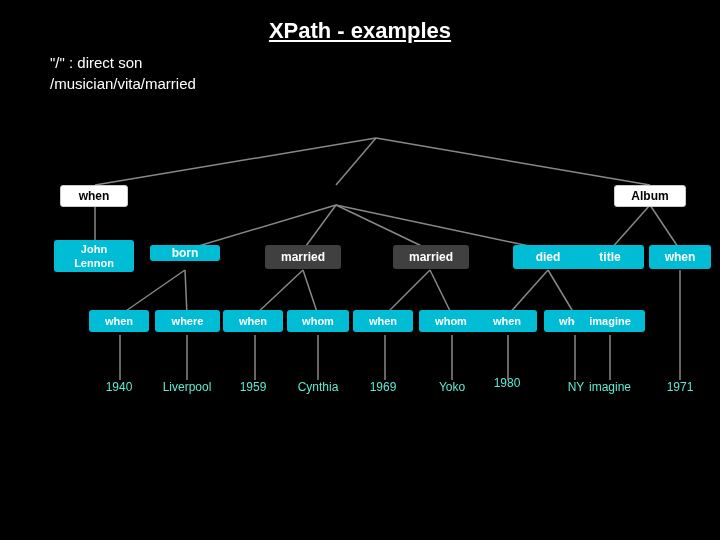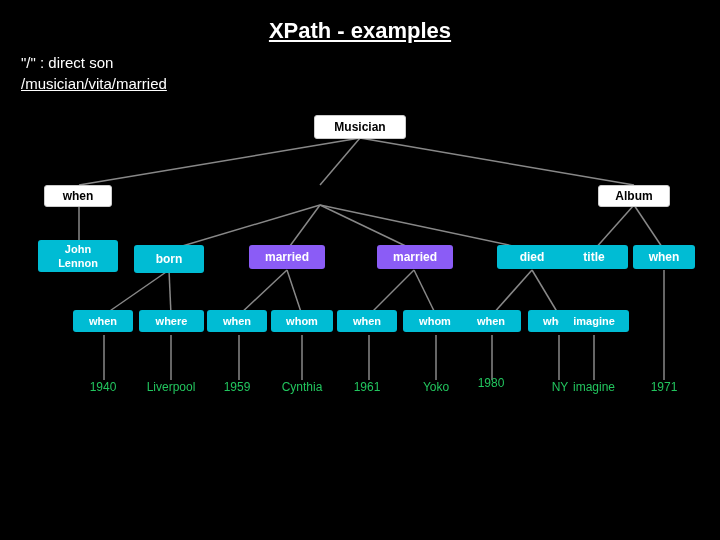--- a/index.html
+++ b/index.html
@@ -9,21 +9,21 @@
       font-family: Arial, sans-serif;
       width: 720px;
       height: 540px;
       overflow: hidden;
       position: relative;
     }
 
     .page {
       width: 720px;
       height: 540px;
-      padding: 18px 11px;
+      padding: 18px 40px;
       position: relative;
     }
 
     .title {
       text-align: center;
       font-size: 22px;
       font-weight: bold;
       text-decoration: underline;
       color: #fff;
       margin-bottom: 10px;
@@ -34,21 +34,20 @@
       color: #fff;
       margin-left: 10px;
       margin-bottom: 4px;
     }
 
     .subtitle2 {
       font-size: 15px;
       color: #fff;
       margin-left: 10px;
       margin-bottom: 18px;
-      text-decoration: underline;
     }
 
     
     .tree-area {
       position: relative;
       width: 672px;
       height: 340px;
       margin: 0 auto;
     }
 
@@ -80,28 +79,28 @@
       color: #000;
       border: 1px solid #ccc;
     }
 
     .node-cyan {
       background: #00bcd4;
       color: #fff;
     }
 
     .node-orange {
-      background: #8b5cf6;
+      background: #404040;
       color: #fff;
     }
 
     .value-row {
       position: absolute;
       font-size: 12px;
-      color: #22c55e;
+      color: #5eead4;
       text-align: center;
     }
   </style>
 </head>
 <body>
 
 <div class="page">
   <div class="title">XPath - examples</div>
   <div class="subtitle1">"/"  :  direct son</div>
   <div class="subtitle2">/musician/vita/married</div>
@@ -160,36 +159,33 @@
 
       <line x1="468" y1="225" x2="468" y2="270" stroke="#888" stroke-width="1.5"></line>
 
       <line x1="535" y1="225" x2="535" y2="270" stroke="#888" stroke-width="1.5"></line>
 
       <line x1="570" y1="225" x2="570" y2="270" stroke="#888" stroke-width="1.5"></line>
 
       <line x1="640" y1="160" x2="640" y2="270" stroke="#888" stroke-width="1.5"></line>
     </svg>
 
-    <div class="node node-white" style="left:290px; top:5px; width:92px; height:24px;">
-      <span>Musician</span>
-    </div>
 
     <div class="node node-white" style="left:20px; top:75px; width:68px; height:22px;">
       <span>when</span>
     </div>
     <div class="node node-white" style="left:574px; top:75px; width:72px; height:22px;">
       <span>Album</span>
     </div>
 
     <div class="node node-cyan" style="left:14px; top:130px; width:80px; height:32px; font-size:11px; line-height:14px; flex-direction:column;">
       <span>John</span>
       <span>Lennon</span>
     </div>
-    <div class="node node-cyan" style="left:110px; top:135px; width:70px; height:28px;">
+    <div class="node node-cyan" style="left:110px; top:135px; width:70px; height:16px;">
       <span>born</span>
     </div>
     <div class="node node-orange" style="left:225px; top:135px; width:76px; height:24px;">
       <span>married</span>
     </div>
     <div class="node node-orange" style="left:353px; top:135px; width:76px; height:24px;">
       <span>married</span>
     </div>
     <div class="node node-cyan" style="left:536px; top:135px; width:68px; height:24px;">
       <span>title</span>
@@ -239,21 +235,21 @@
     <div class="value-row" style="left:107px; top:270px; width:80px;">
       <span>Liverpool</span>
     </div>
     <div class="value-row" style="left:183px; top:270px; width:60px;">
       <span>1959</span>
     </div>
     <div class="value-row" style="left:244px; top:270px; width:68px;">
       <span>Cynthia</span>
     </div>
     <div class="value-row" style="left:313px; top:270px; width:60px;">
-      <span>1961</span>
+      <span>1969</span>
     </div>
     <div class="value-row" style="left:382px; top:270px; width:60px;">
       <span>Yoko</span>
     </div>
     <div class="value-row" style="left:437px; top:266px; width:60px;">
       <span>1980</span>
     </div>
     <div class="value-row" style="left:514px; top:270px; width:44px;">
       <span>NY</span>
     </div>

